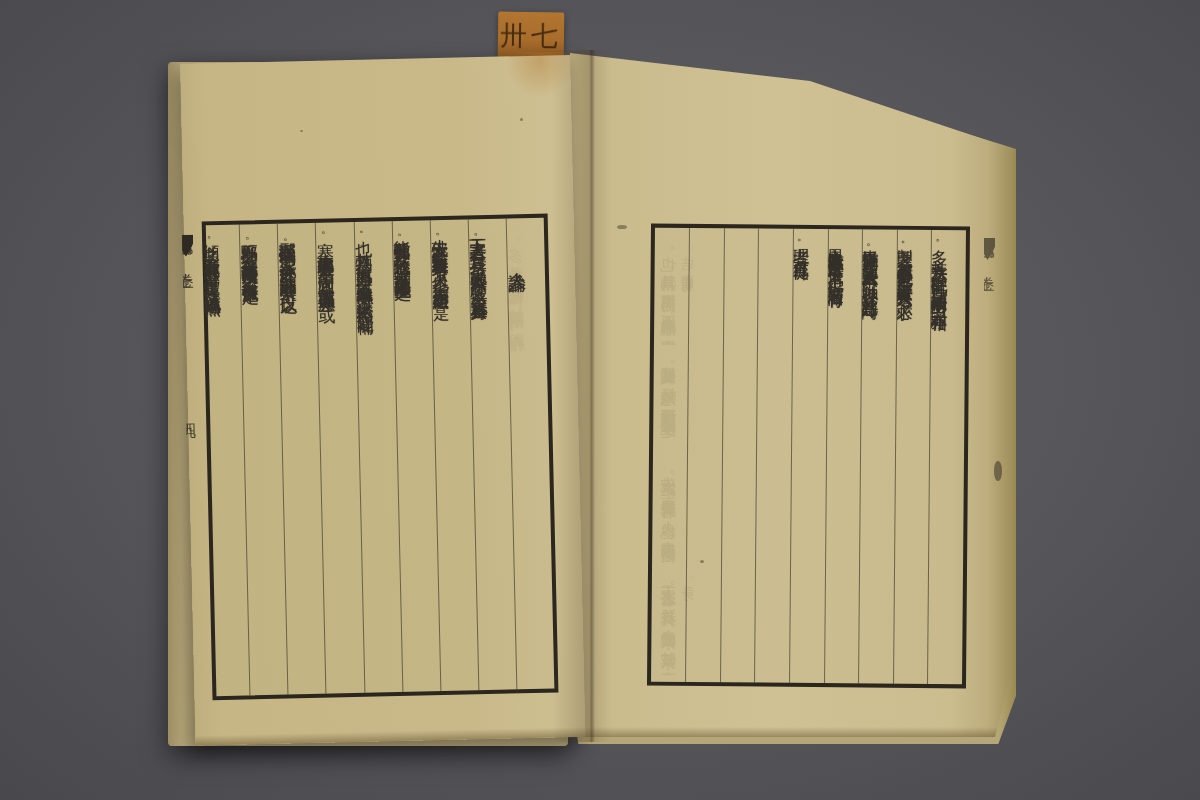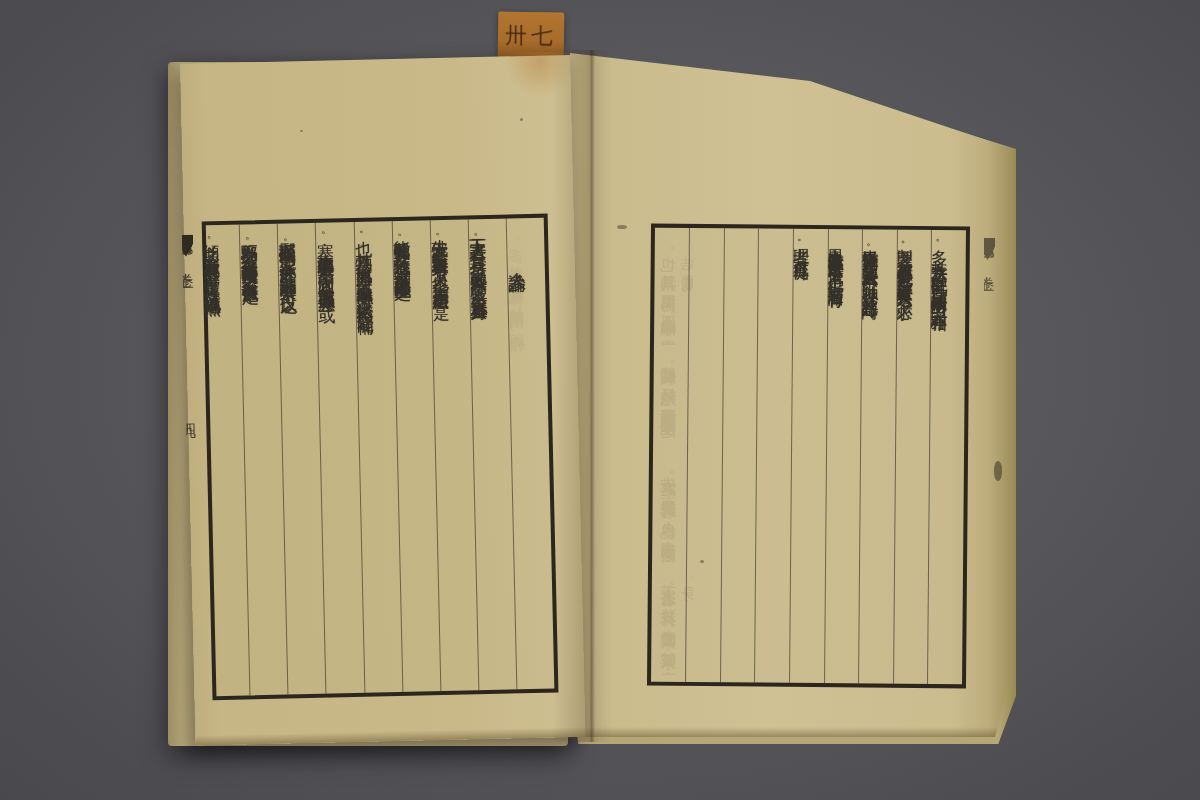--- a/index.html
+++ b/index.html
@@ -78,21 +78,21 @@
     background:linear-gradient(90deg,rgba(70,52,25,0) 0%,rgba(70,52,25,.28) 62%,rgba(40,28,12,.45) 66%,rgba(70,52,25,.12) 72%,rgba(70,52,25,0) 100%);
   }
   
   .tab{
     position:absolute;left:498px;top:12px;width:66px;height:48px;z-index:0;
     background:linear-gradient(180deg,#b27631 0%,#a86c2b 60%,#8f5a23 100%);
     transform:rotate(.8deg);border-radius:2px;
     display:flex;align-items:center;justify-content:center;
     box-shadow:0 2px 6px rgba(0,0,0,.4);
   }
-  .tab span{font-size:22px;color:rgba(56,34,12,.88);letter-spacing:4px;filter:blur(.4px);}
+  .tab span{font-size:27px;color:rgba(56,34,12,.88);letter-spacing:4px;filter:blur(.4px);}
   .tabwash{position:absolute;left:505px;top:52px;width:70px;height:46px;
     background:radial-gradient(ellipse at 50% 20%,rgba(178,118,46,.4),rgba(178,118,46,0) 70%);}
   
   .smudge{position:absolute;background:#3a3428;border-radius:45%;opacity:.55;filter:blur(.5px);}
   .speck{position:absolute;background:#463e2c;border-radius:50%;opacity:.5;}
   .z1{z-index:1}.z2{z-index:2}.z3{z-index:3}
 </style>
 </head>
 <body>
 

